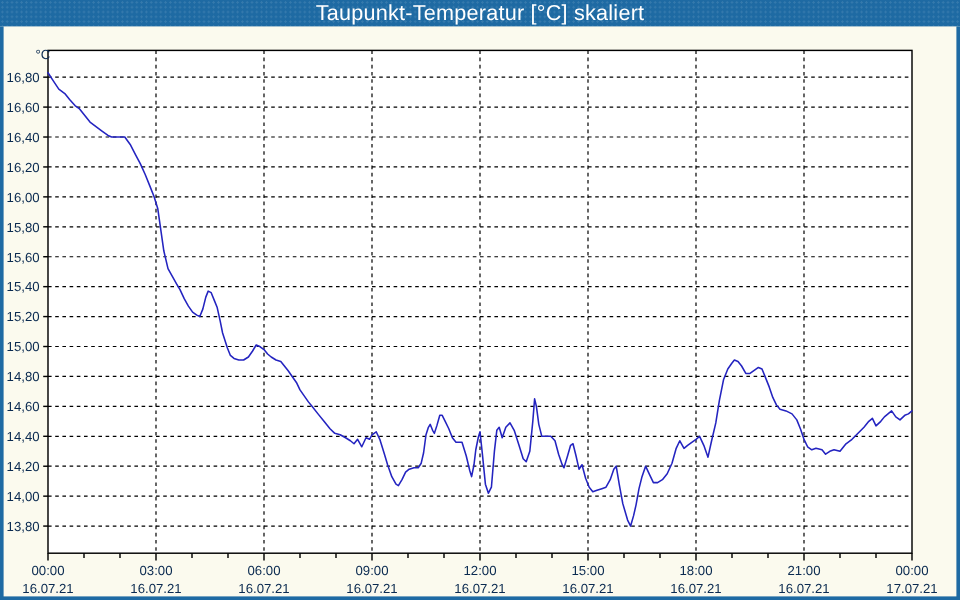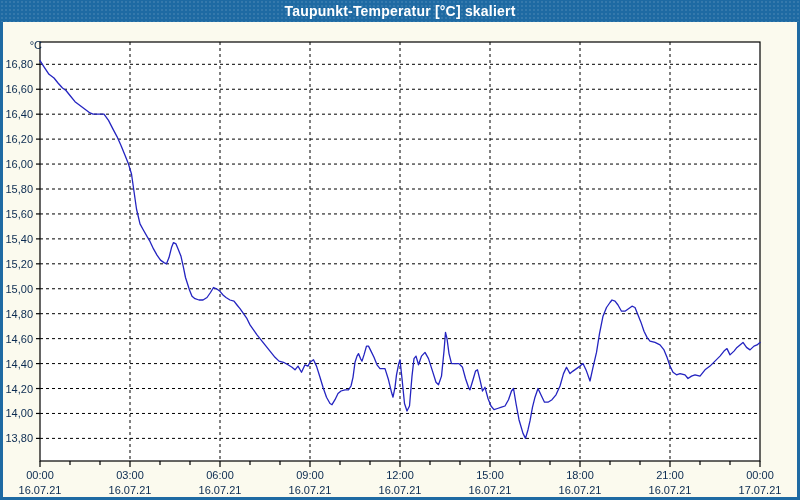--- a/index.html
+++ b/index.html
@@ -8,21 +8,21 @@
     background:#FBFAEE;overflow:hidden;
     font-family:"Liberation Sans",sans-serif;
   }
   .titlebar{
     position:absolute;left:0;top:0;width:800px;height:22px;
     display:flex;align-items:center;justify-content:center;
     background-image:radial-gradient(rgba(255,255,255,0.10) 1px,transparent 1px);
     background-size:4px 4px;
   }
   .titlebar span{
-    color:#fff;font-size:14px;font-weight:bold;letter-spacing:.2px;
+    color:#fff;font-size:18px;font-weight:normal;letter-spacing:.2px;
   }
   .border{position:absolute;z-index:5;}
   .border.left{left:0;top:22px;width:3px;height:478px;}
   .border.right{right:0;top:22px;width:3px;height:478px;}
   .border.bottom{left:0;bottom:0;width:800px;height:3px;}
   svg.chart{position:absolute;left:0;top:0;z-index:1;}
   svg text{font-family:"Liberation Sans",sans-serif;}
 </style>
 </head>
 <body>

